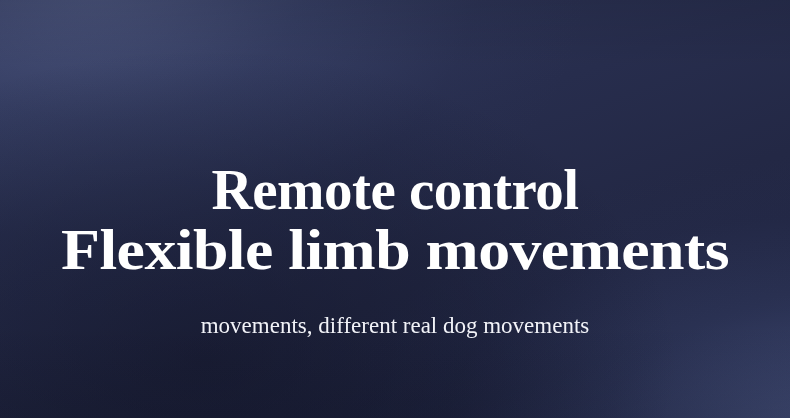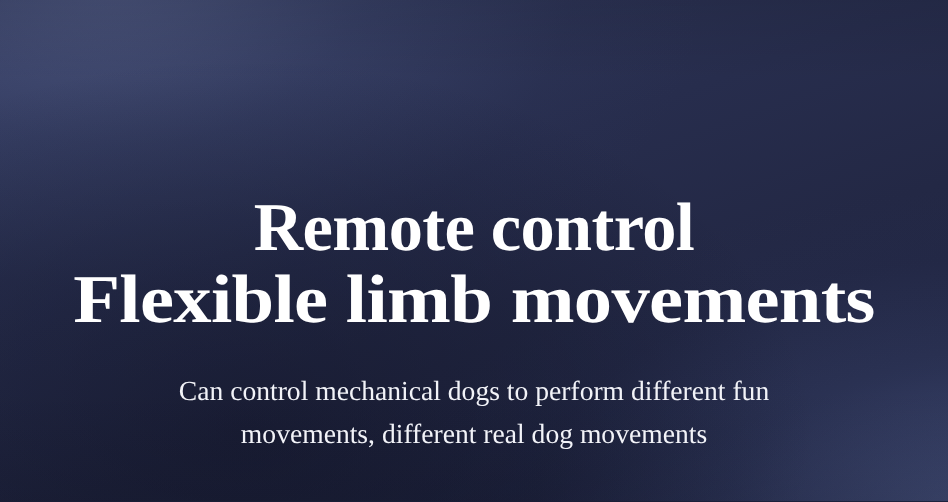--- a/index.html
+++ b/index.html
@@ -137,18 +137,17 @@
   <div class="bg-layer bg-vignette"></div>
 
   <div class="content">
 
     <h1 class="headline">
       <span class="headline-line headline-line-1">Remote control</span>
       <span class="headline-line headline-line-2">Flexible limb movements</span>
     </h1>
 
     <p class="subhead">
-      <span class="subhead-line">Can control mechanical dogs to perform different fun</span>
       <span class="subhead-line">movements, different real dog movements</span>
     </p>
 
   </div>
 </div>
 
 </body></html>

